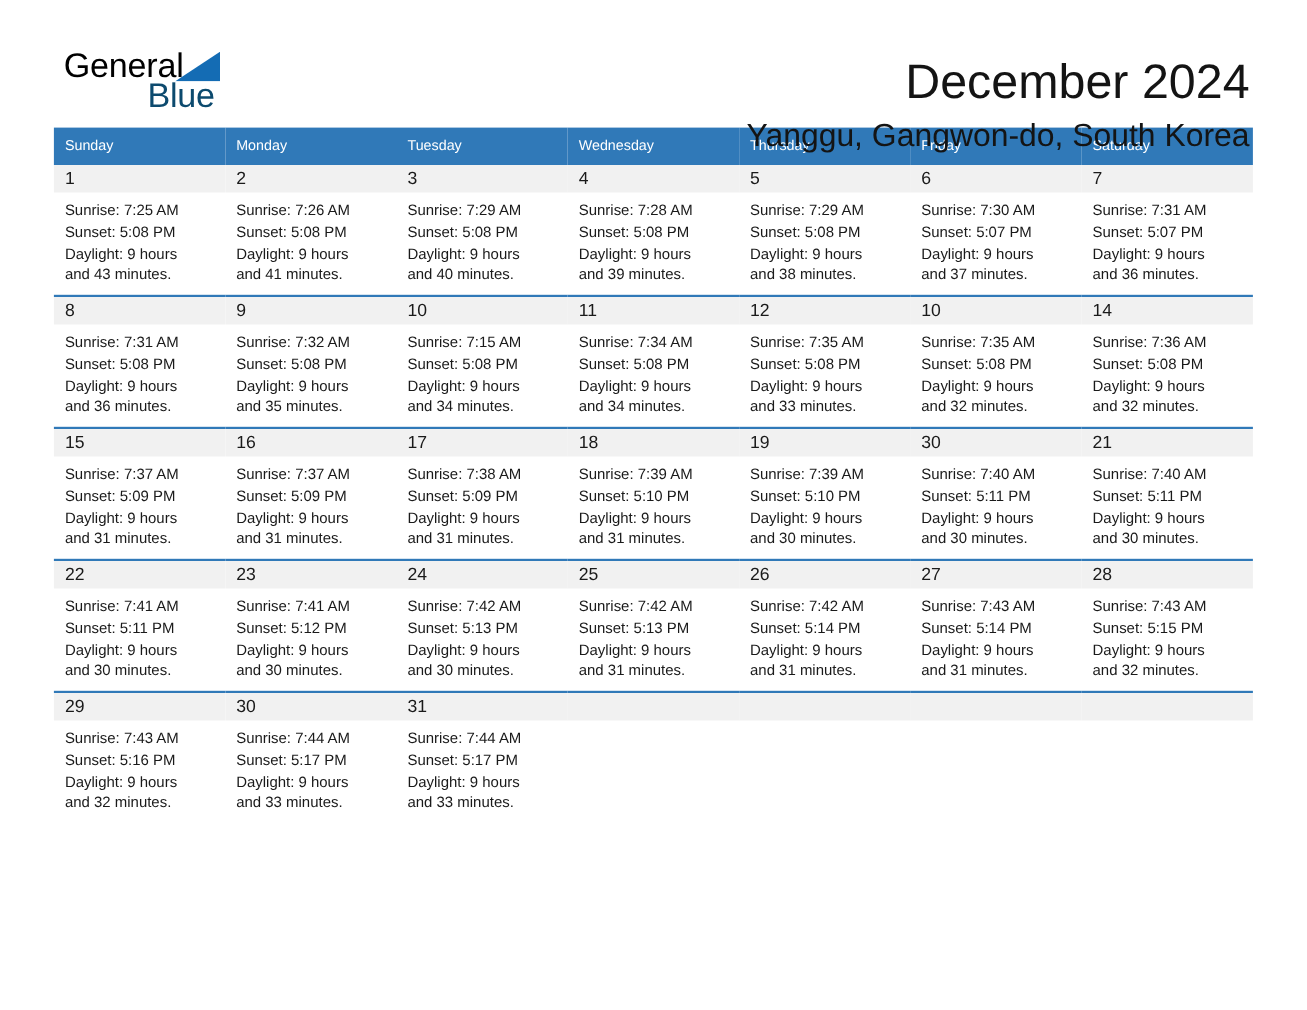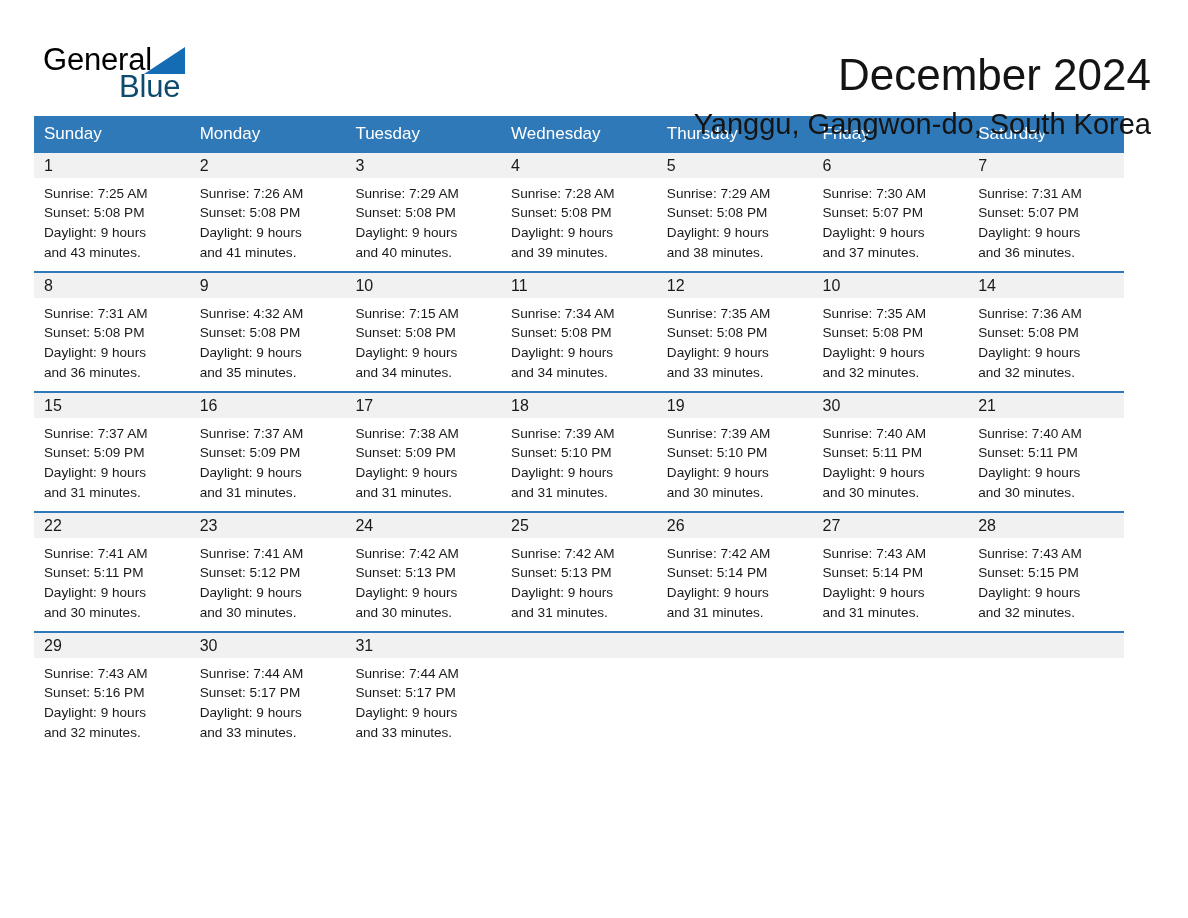--- a/index.html
+++ b/index.html
@@ -12,21 +12,21 @@
     height: 918px;
     font-family: "Liberation Sans", sans-serif;
     color: #1a1a1a;
     overflow: hidden;
   }
   .page {
     position: relative;
     width: 1188px;
     height: 918px;
     box-sizing: border-box;
-    padding: 0 34px;
+    padding: 0 49px;
   }
 
   
   .masthead {
     position: relative;
     height: 112px;
     display: flex;
     align-items: flex-start;
     justify-content: space-between;
   }
@@ -95,21 +95,21 @@
     width: 1090px;
     border-collapse: collapse;
     table-layout: fixed;
     margin-top: 4px;
   }
   .calendar col { width: 155.71px; }
 
   thead th {
     background: #3079b8;
     color: #ffffff;
-    font-size: 17px;
+    font-size: 13px;
     font-weight: normal;
     text-align: left;
     padding: 8px 0 9px 10px;
     height: 17px;
     line-height: 1.15;
   }
 
   tbody td {
     vertical-align: top;
     padding: 0;
@@ -272,21 +272,21 @@
             <div>Sunset: 5:08 PM</div>
             <div>Daylight: 9 hours</div>
             <div>and 36 minutes.</div>
           </div>
             </div>
           </td>
         <td>
             <div class="cell">
           <div class="daynum-band">9</div>
           <div class="details">
-            <div>Sunrise: 4:32 AM</div>
+            <div>Sunrise: 7:32 AM</div>
             <div>Sunset: 5:08 PM</div>
             <div>Daylight: 9 hours</div>
             <div>and 35 minutes.</div>
           </div>
             </div>
           </td>
         <td>
             <div class="cell">
           <div class="daynum-band">10</div>
           <div class="details">

